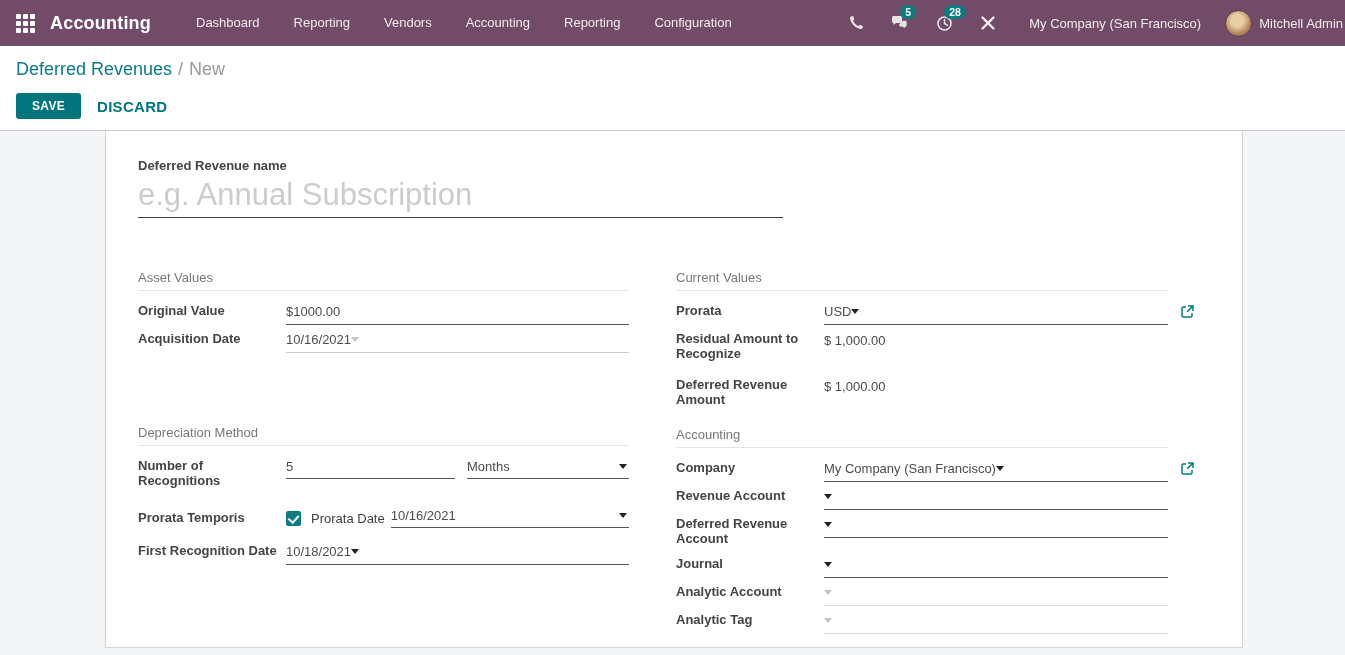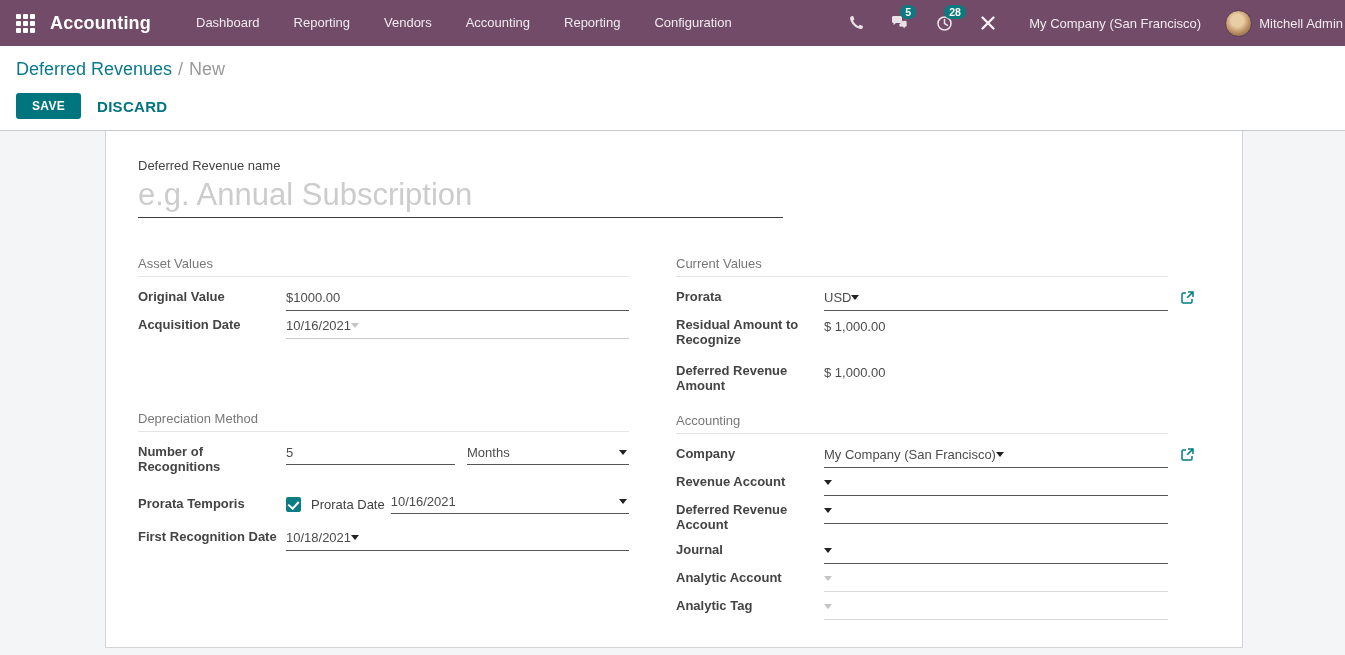--- a/index.html
+++ b/index.html
@@ -43,25 +43,25 @@
   .bc-sep{margin:0 6px;color:#9a9a9a;}
   .bc-current{color:#9a9a9a;}
   .cp-buttons{margin-top:13px;display:flex;align-items:center;}
   .btn-save{background:var(--primary);color:#fff;border:none;font-size:12px;font-weight:bold;padding:6px 16px;border-radius:3px;cursor:pointer;letter-spacing:.3px;}
   .btn-discard{background:none;border:none;color:var(--primary);font-size:15px;font-weight:bold;margin-left:16px;cursor:pointer;letter-spacing:.3px;}
 
   
   .content{background:var(--content-bg);height:524px;padding:0;}
   .sheet{margin-left:105px;width:1138px;height:517px;background:#fff;border:1px solid var(--sheet-border);border-top:none;padding:27px 32px 0 32px;}
 
-  .name-label{font-size:13px;font-weight:normal;color:var(--label);margin-bottom:2px;}
+  .name-label{font-size:13px;font-weight:bold;color:var(--label);margin-bottom:2px;}
   .name-input{display:block;width:645px;font-size:31px;color:#666;border:none;border-bottom:1px solid #3c3c3c;outline:none;padding:2px 0 4px 0;font-family:"Liberation Sans","DejaVu Sans",sans-serif;}
   .name-input::placeholder{color:#ccc;}
 
-  .group{display:flex;margin-top:38px;}
+  .group{display:flex;margin-top:52px;}
   .col{width:491px;}
   .col.right{width:492px;margin-left:47px;}
 
   .section-title{font-size:13px;color:var(--muted);padding-bottom:5px;border-bottom:1px solid #e4e4e4;margin-bottom:7px;}
   .section{margin-bottom:0;}
   .sec-gap-lg{margin-top:72px;}
   .sec-gap-sm{margin-top:16px;}
 
   .row{display:flex;align-items:flex-start;position:relative;margin-bottom:1px;}
   .lbl{width:148px;flex:0 0 148px;font-size:13px;font-weight:bold;color:var(--label);padding:5px 8px 4px 0;line-height:15px;}

